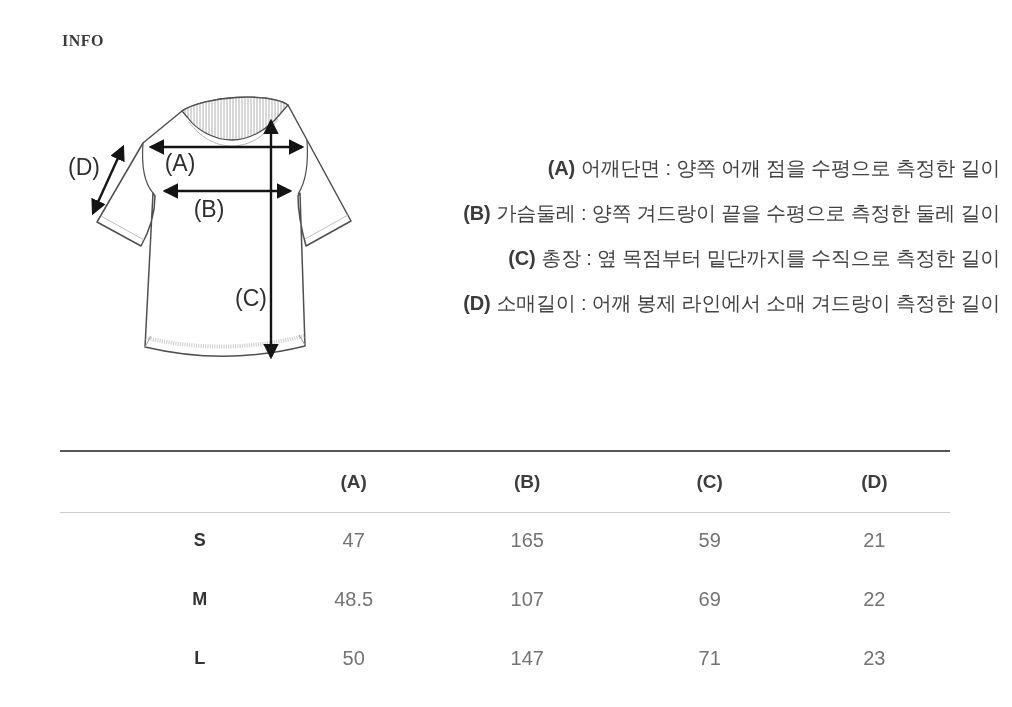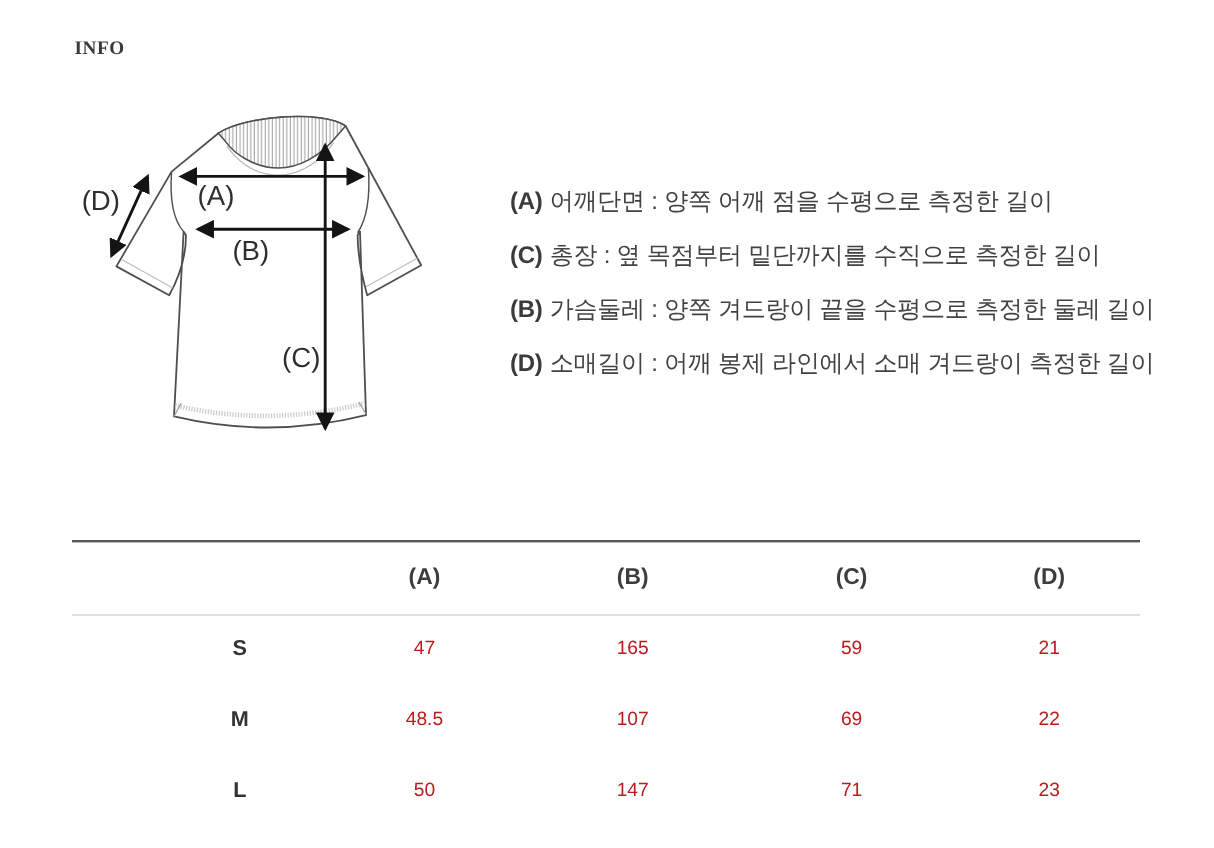--- a/index.html
+++ b/index.html
@@ -12,32 +12,32 @@
   .page-title{
     position:absolute;left:62px;top:32px;
     font-family:"Liberation Serif","DejaVu Serif",serif;
     font-weight:700;font-size:16px;letter-spacing:.5px;color:#3a3a3a;
   }
   .diagram{position:absolute;left:55px;top:90px;width:340px;height:290px;}
   .descriptions{
     position:absolute;left:425px;top:146px;width:575px;
     font-size:20px;line-height:45px;color:#424242;letter-spacing:-0.2px;
   }
-  .desc-line{white-space:nowrap;}
+  .desc-line{white-space:nowrap;text-align:right;}
   .desc-prefix{font-weight:700;color:#3b3b3b;margin-right:6px;}
   .size-table{
     position:absolute;left:60px;top:450px;width:890px;
     border-top:2px solid #57575a;
     display:grid;
     grid-template-columns:24% 18% 21% 20% 17%;
     grid-auto-rows:59px;
   }
   .size-table .cell{
     display:flex;align-items:center;justify-content:center;
-    font-size:16px;color:#b91c1c;
+    font-size:20px;color:#737373;
   }
   .size-table .hdr{
     height:60px;font-weight:700;font-size:19px;color:#3d3d3d;
     border-bottom:1px solid #cccccc;
   }
   .size-table .first{padding-left:66px;}
   .size-table .size-name{font-weight:700;font-size:18px;color:#333333;}
   svg text{
     font-family:"Liberation Sans","DejaVu Sans",sans-serif;
     font-size:23px;fill:#2f2f2f;
@@ -101,24 +101,24 @@
   <text x="154" y="127" text-anchor="middle">(B)</text>
   <text x="196" y="216" text-anchor="middle">(C)</text>
   <text x="29" y="85" text-anchor="middle">(D)</text>
 </svg>
 
 <div class="descriptions">
   <div class="desc-line">
     <span class="desc-prefix">(A)</span><span>어깨단면 : 양쪽 어깨 점을 수평으로 측정한 길이</span>
   </div>
   <div class="desc-line">
-    <span class="desc-prefix">(C)</span><span>총장 : 옆 목점부터 밑단까지를 수직으로 측정한 길이</span>
+    <span class="desc-prefix">(B)</span><span>가슴둘레 : 양쪽 겨드랑이 끝을 수평으로 측정한 둘레 길이</span>
   </div>
   <div class="desc-line">
-    <span class="desc-prefix">(B)</span><span>가슴둘레 : 양쪽 겨드랑이 끝을 수평으로 측정한 둘레 길이</span>
+    <span class="desc-prefix">(C)</span><span>총장 : 옆 목점부터 밑단까지를 수직으로 측정한 길이</span>
   </div>
   <div class="desc-line">
     <span class="desc-prefix">(D)</span><span>소매길이 : 어깨 봉제 라인에서 소매 겨드랑이 측정한 길이</span>
   </div>
 </div>
 
 <div class="size-table">
 
   <div class="cell hdr first"></div>
   <div class="cell hdr">(A)</div>

